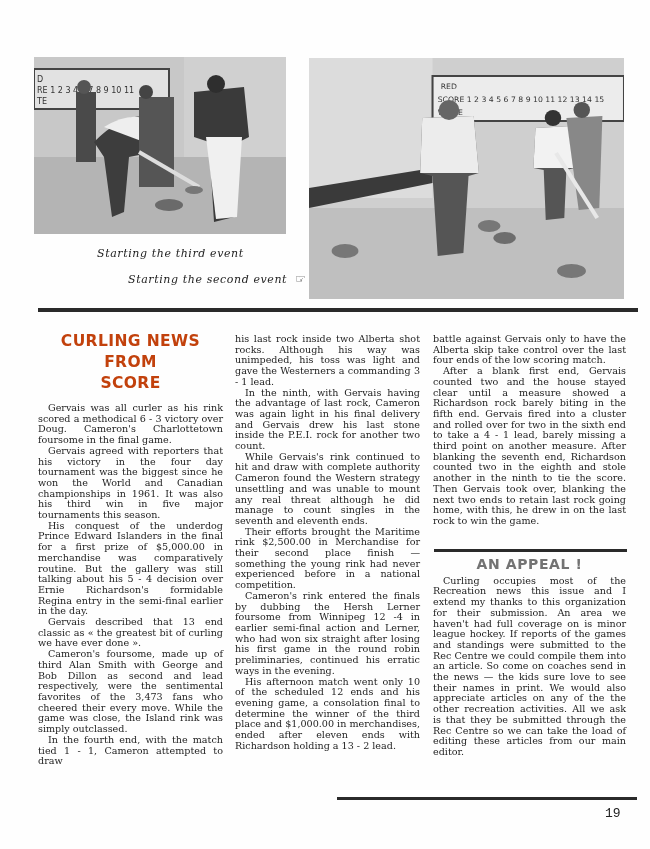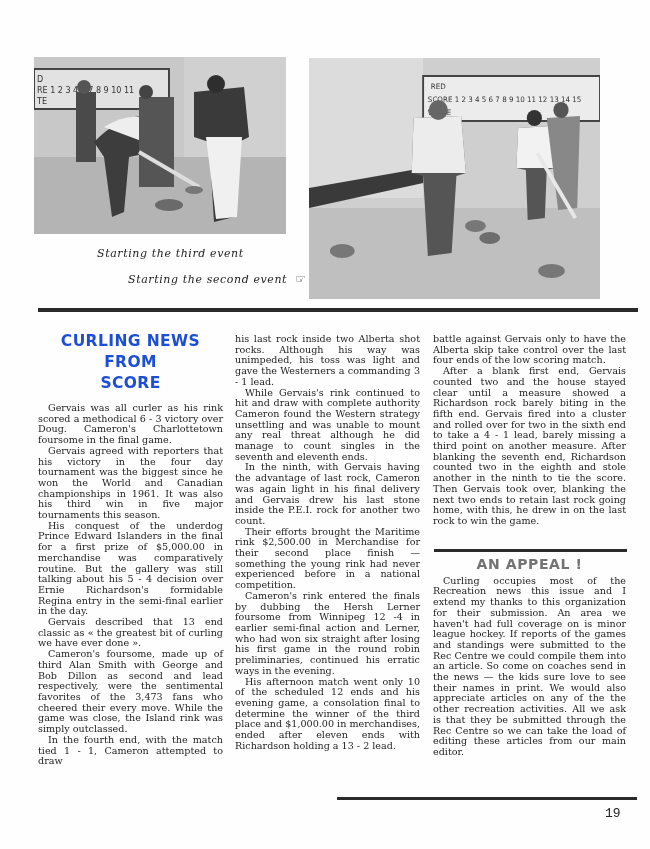--- a/index.html
+++ b/index.html
@@ -3,42 +3,42 @@
   <meta charset="utf-8">
   <style>
     html, body { margin: 0; padding: 0; }
     body {
       width: 650px; height: 849px; background: #fefefe; position: relative; overflow: hidden;
       font-family: "DejaVu Serif", serif; color: #1d1d1d;
     }
     .photo { position: absolute; background: #bdbdbd; overflow: hidden; }
     .photo svg { width: 100%; height: 100%; display: block; }
     #photo-left { left: 34px; top: 57px; width: 252px; height: 177px; }
-    #photo-right { left: 309px; top: 58px; width: 291px; height: 241px; }
+    #photo-right { left: 309px; top: 58px; width: 315px; height: 241px; }
     .caption {
       position: absolute; font-style: italic; font-size: 11px; letter-spacing: 0.6px; color: #222;
     }
     #cap-third { left: 97px; top: 247px; }
     #cap-second { left: 128px; top: 272px; }
     .hand { display: inline-block; margin-left: 8px; font-style: normal; font-size: 12px; }
     .rule { position: absolute; background: #2a2a2a; }
     #rule-top { left: 38px; top: 308px; width: 600px; height: 4px; }
     #rule-appeal { left: 434px; top: 549px; width: 193px; height: 3px; }
     #rule-bottom { left: 337px; top: 797px; width: 300px; height: 3px; }
     .col {
       position: absolute; font-size: 9.6px; line-height: 10.7px; text-align: justify; hyphens: none;
     }
     #col1 { left: 38px; top: 331px; width: 185px; }
     #col2 { left: 235px; top: 334px; width: 185px; }
     #col3 { left: 433px; top: 334px; width: 193px; }
     .col p { margin: 0; text-indent: 10px; }
     .col p.noindent { text-indent: 0; }
     .headline {
       font-family: "DejaVu Sans", sans-serif; font-weight: bold; font-size: 15.5px; line-height: 21px;
-      text-align: center; letter-spacing: 0.4px; margin: 0 0 9px 0; color: #1d4ed8;
+      text-align: center; letter-spacing: 0.4px; margin: 0 0 9px 0; color: #c2410c;
     }
     .subhead {
       font-family: "DejaVu Sans", sans-serif; font-weight: bold; font-size: 14px; text-align: center;
       letter-spacing: 0.6px; margin: 0 0 6px 0; color: #737373;
     }
     #appeal-block { position: absolute; left: 433px; top: 559px; width: 193px; }
     #page-number { position: absolute; left: 605px; top: 806px; font-size: 13px; color: #222; font-family: Liberation Mono, monospace; }
   </style>
 </head>
 <body>
@@ -120,22 +120,22 @@
   <p>Gervais was all curler as his rink scored a methodical 6 - 3 victory over Doug. Cameron's Charlottetown foursome in the final game.</p>
   <p>Gervais agreed with reporters that his victory in the four day tournament was the biggest since he won the World and Canadian championships in 1961. It was also his third win in five major tournaments this season.</p>
   <p>His conquest of the underdog Prince Edward Islanders in the final for a first prize of $5,000.00 in merchandise was comparatively routine. But the gallery was still talking about his 5 - 4 decision over Ernie Richardson's formidable Regina entry in the semi-final earlier in the day.</p>
   <p>Gervais described that 13 end classic as « the greatest bit of curling we have ever done ».</p>
   <p>Cameron's foursome, made up of third Alan Smith with George and Bob Dillon as second and lead respectively, were the sentimental favorites of the 3,473 fans who cheered their every move. While the game was close, the Island rink was simply outclassed.</p>
   <p>In the fourth end, with the match tied 1 - 1, Cameron attempted to draw</p>
 </div>
 
 <div class="col" id="col2">
   <p class="noindent">his last rock inside two Alberta shot rocks. Although his way was unimpeded, his toss was light and gave the Westerners a commanding 3 - 1 lead.</p>
+  <p>In the ninth, with Gervais having the advantage of last rock, Cameron was again light in his final delivery and Gervais drew his last stone inside the P.E.I. rock for another two count.</p>
   <p>While Gervais's rink continued to hit and draw with complete authority Cameron found the Western strategy unsettling and was unable to mount any real threat although he did manage to count singles in the seventh and eleventh ends.</p>
-  <p>In the ninth, with Gervais having the advantage of last rock, Cameron was again light in his final delivery and Gervais drew his last stone inside the P.E.I. rock for another two count.</p>
   <p>Their efforts brought the Maritime rink $2,500.00 in Merchandise for their second place finish — something the young rink had never experienced before in a national competition.</p>
   <p>Cameron's rink entered the finals by dubbing the Hersh Lerner foursome from Winnipeg 12 -4 in earlier semi-final action and Lerner, who had won six straight after losing his first game in the round robin preliminaries, continued his erratic ways in the evening.</p>
   <p>His afternoon match went only 10 of the scheduled 12 ends and his evening game, a consolation final to determine the winner of the third place and $1,000.00 in merchandises, ended after eleven ends with Richardson holding a 13 - 2 lead.</p>
 </div>
 
 <div class="col" id="col3">
   <p class="noindent">battle against Gervais only to have the Alberta skip take control over the last four ends of the low scoring match.</p>
   <p>After a blank first end, Gervais counted two and the house stayed clear until a measure showed a Richardson rock barely biting in the fifth end. Gervais fired into a cluster and rolled over for two in the sixth end to take a 4 - 1 lead, barely missing a third point on another measure. After blanking the seventh end, Richardson counted two in the eighth and stole another in the ninth to tie the score. Then Gervais took over, blanking the next two ends to retain last rock going home, with this, he drew in on the last rock to win the game.</p>
 </div>
 

